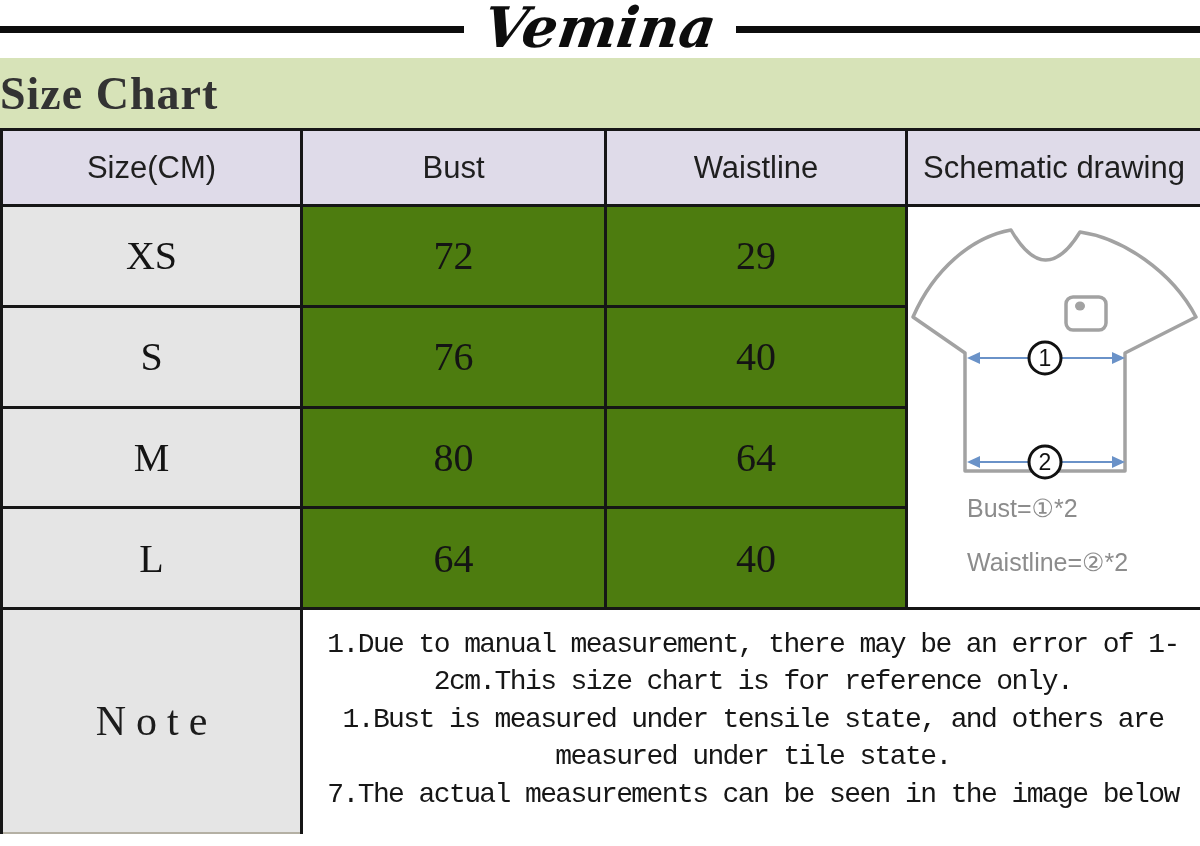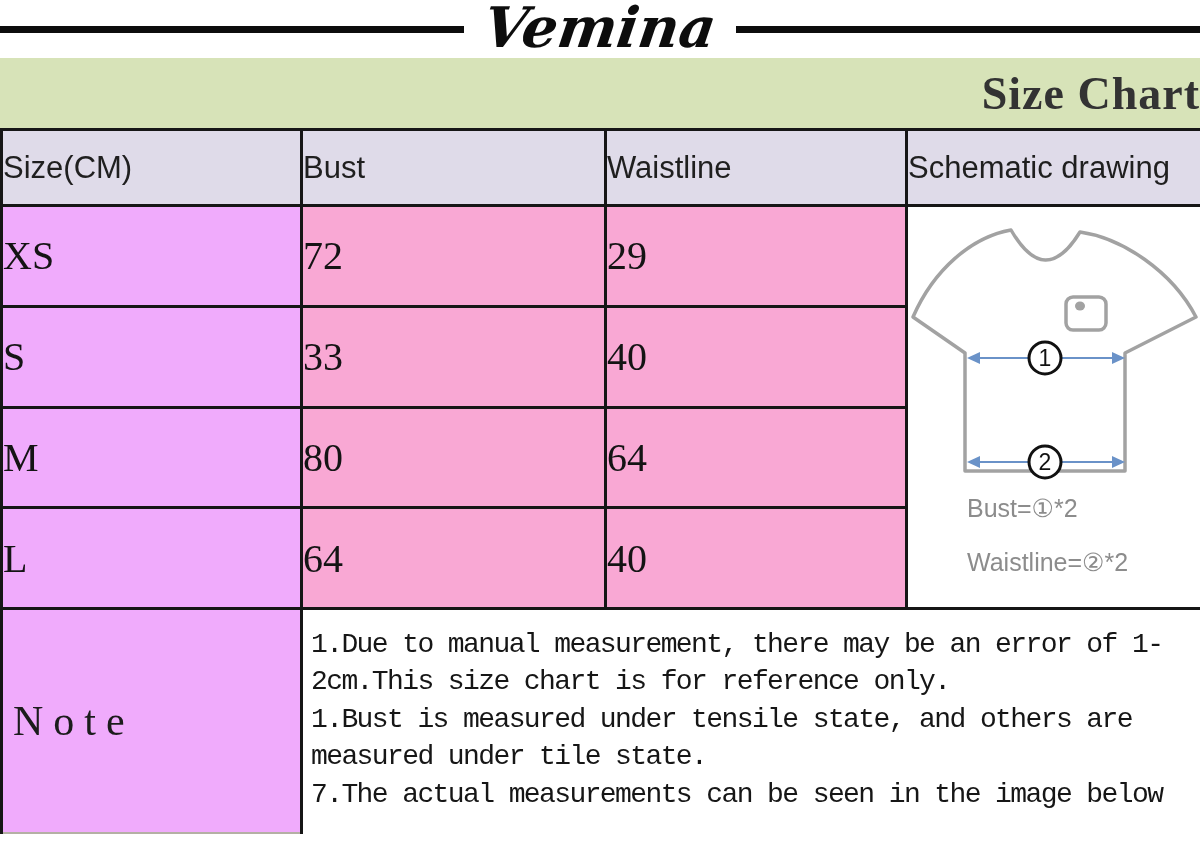--- a/index.html
+++ b/index.html
@@ -35,64 +35,64 @@
     transform:skewX(-8deg);
     white-space:nowrap;
   }
 
   
   .title-band{
     height:70px;
     background:#d7e3b8;
     display:flex;
     align-items:center;
-    justify-content:flex-end;
+    justify-content:flex-start;
   }
   .title-band h1{
     margin:0;
     font-family:"Liberation Serif",serif;
     font-weight:700;
     font-size:46px;
     color:#333;
     letter-spacing:1px;
   }
 
   
   table.size-table{
     width:1200px;
     border-collapse:collapse;
     table-layout:fixed;
   }
   table.size-table th,
   table.size-table td{
     border:3px solid #161616;
-    text-align:left;
+    text-align:center;
     vertical-align:middle;
     padding:0;
   }
   table.size-table tr:last-child th,
   table.size-table tr:last-child td{
     border-bottom:none;
   }
   th.hdr{
     height:73px;
     background:#dfdbe9;
     font-family:"Liberation Sans",sans-serif;
     font-weight:400;
     font-size:31px;
     color:#1f1f1f;
   }
   td.data{
     height:97px;
     font-size:40px;
     color:#141414;
-    background:#f9a8d4;
+    background:#4d7c0f;
   }
   td.label{
-    background:#f0abfc;
+    background:#e5e5e5;
   }
   td.schematic{
     background:#fff;
     vertical-align:top;
     padding:0;
   }
   td.schematic svg{display:block;margin:0 auto;}
 
   
   td.note-label{
@@ -192,21 +192,21 @@
             <circle cx="135" cy="255" r="16" fill="#ffffff" stroke="#111" stroke-width="3"></circle>
             <text class="marker-digit" x="135" y="263" text-anchor="middle">2</text>
 
             <text class="formula" x="57" y="310">Bust=①*2</text>
             <text class="formula" x="57" y="364">Waistline=②*2</text>
           </svg>
         </td>
       </tr>
       <tr>
         <td class="data label">S</td>
-        <td class="data">33</td>
+        <td class="data">76</td>
         <td class="data">40</td>
       </tr>
       <tr>
         <td class="data label">M</td>
         <td class="data">80</td>
         <td class="data">64</td>
       </tr>
       <tr>
         <td class="data label">L</td>
         <td class="data">64</td>

